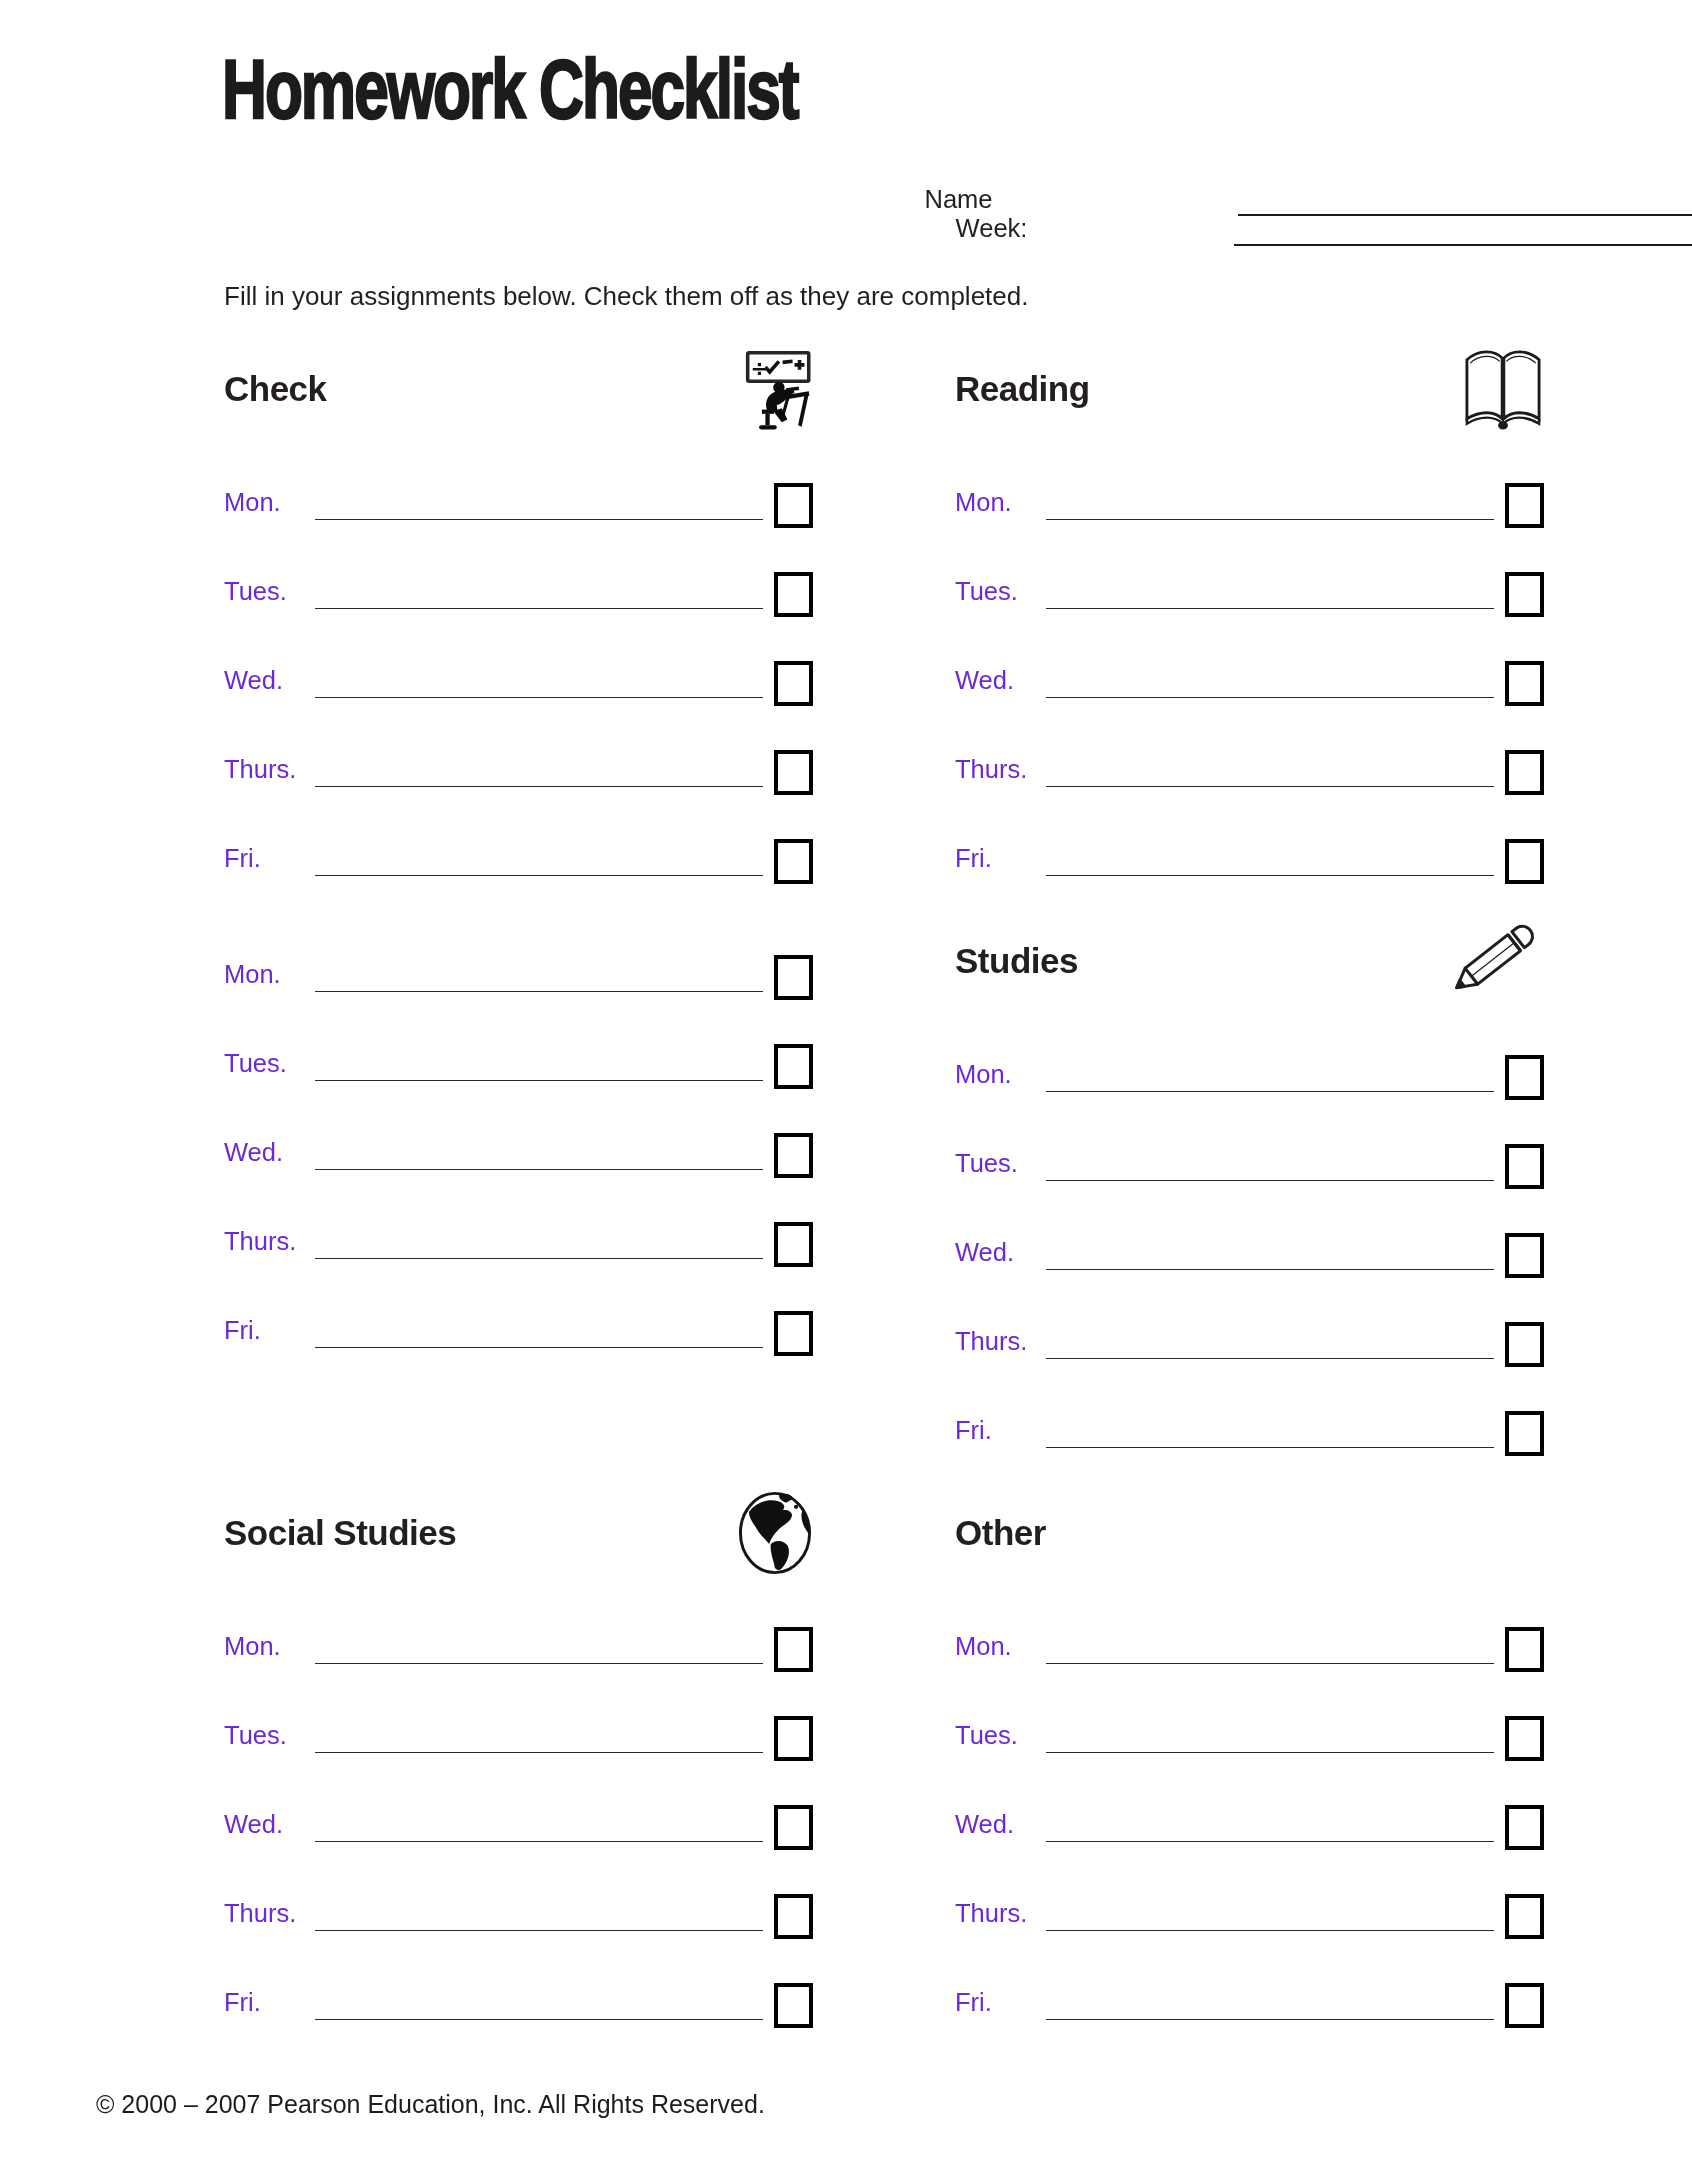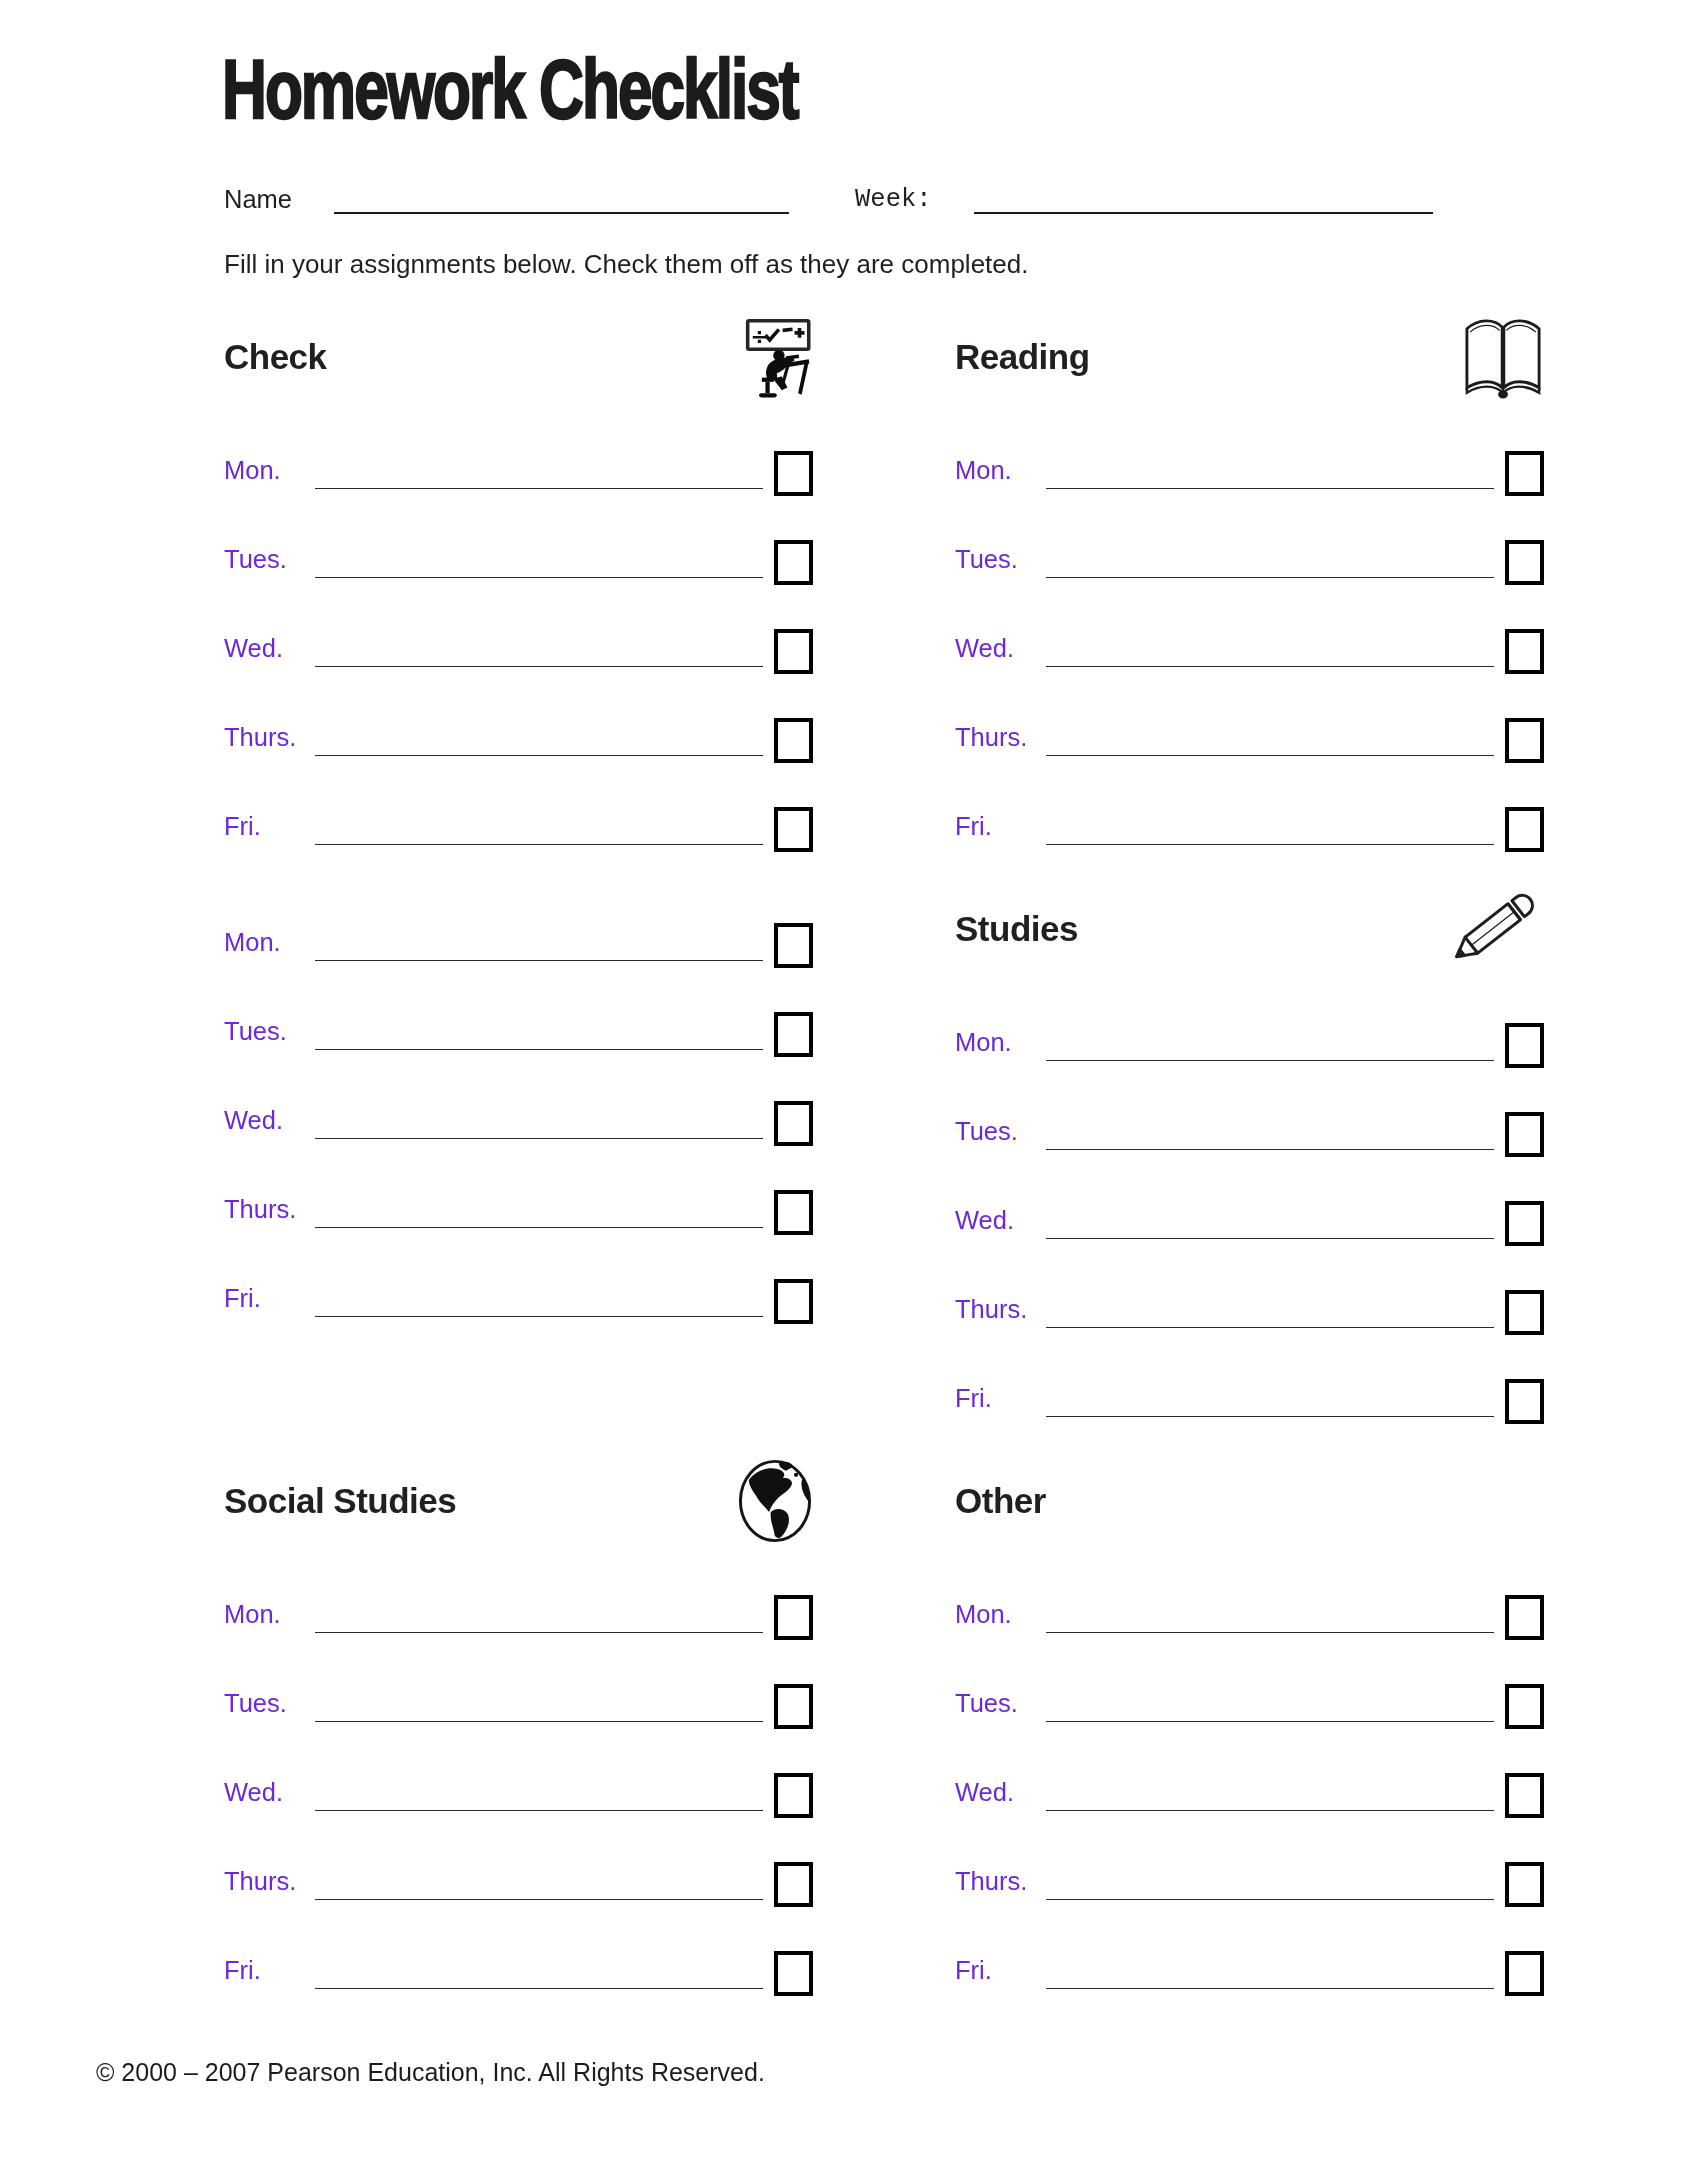--- a/index.html
+++ b/index.html
@@ -13,25 +13,25 @@
   
   h1.doc-title{
     margin:47px 0 0 222px;
     font-size:84px;line-height:1;font-weight:700;
     letter-spacing:-2.7px;white-space:nowrap;
     color:#1c1c1c;-webkit-text-stroke:2.4px #1c1c1c;
     transform:scaleX(0.74);transform-origin:0 50%;
   }
 
   
-  .name-week-row{display:flex;align-items:flex-start;margin:56px 0 0 224px;}
+  .name-week-row{display:flex;align-items:center;margin:56px 0 0 224px;flex-direction:column;}
   .field-label{font-size:25.5px;line-height:1;padding-bottom:1.8px;}
   .write-line{height:0;border-bottom:2.7px solid #1a1a1a;align-self:flex-end;}
   .name-line{width:455px;margin-left:42px;}
-  .week-label{margin-left:66px;font-family:Liberation Mono, monospace;}
+  .week-label{margin-left:66px;}
   .week-line{width:459px;margin-left:42px;}
 
   .instruction{margin:35px 0 0 224px;font-size:26px;line-height:1.2;}
 
   
   .sections-grid{
     display:grid;grid-template-columns:589px 589px;
     column-gap:142px;row-gap:27px;
     margin:27px 0 0 224px;
   }

